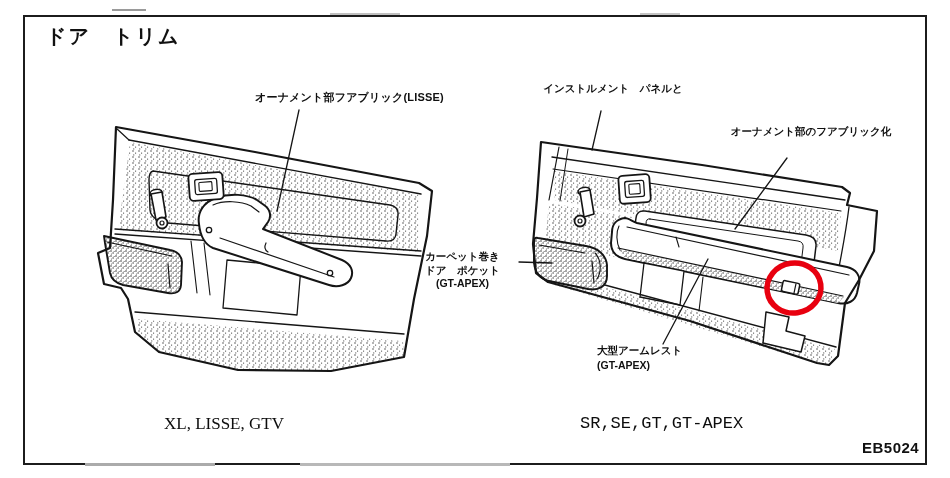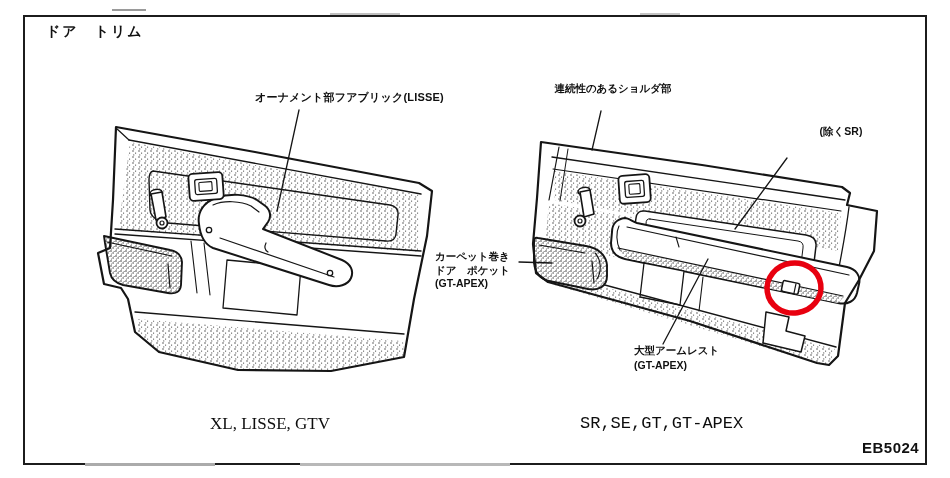--- a/index.html
+++ b/index.html
@@ -1,32 +1,32 @@
 <!DOCTYPE html>
 <html><head>
 <meta charset="utf-8">
 <style>
   html,body{margin:0;padding:0;background:#ffffff;}
   body{width:950px;height:478px;position:relative;overflow:hidden;
        font-family:"Liberation Sans","DejaVu Sans",sans-serif;color:#111;}
   .frame{position:absolute;left:23px;top:15px;width:900px;height:446px;
          border:2px solid #1c1c1c;background:#fff;}
-  .page-title{position:absolute;left:46px;top:23px;font-size:14px;font-weight:700;
+  .page-title{position:absolute;left:46px;top:23px;font-size:20px;font-weight:700;
               letter-spacing:2px;white-space:nowrap;}
   .figsvg{position:absolute;left:0;top:0;}
   .lbl{position:absolute;font-weight:700;color:#101010;}
   .lbl-ornament-lisse{left:255px;top:90px;font-size:11px;white-space:nowrap;letter-spacing:0.2px;text-align:right;}
   .lbl-shoulder{left:538px;top:82px;width:150px;text-align:center;font-size:10.5px;line-height:12.5px;}
   .lbl-fabric{left:720px;top:125px;width:182px;text-align:center;font-size:10.5px;line-height:13px;}
   .lbl-fabric .l2{transform:translateX(30px);}
-  .lbl-pocket{left:435px;top:250px;font-size:10.5px;line-height:13.5px;white-space:nowrap;}
-  .lbl-armrest{left:597px;top:343px;font-size:10.5px;line-height:14.5px;white-space:nowrap;margin-left:37px;}
+  .lbl-pocket{left:425px;top:250px;font-size:10.5px;line-height:13.5px;white-space:nowrap;text-align:center;}
+  .lbl-armrest{left:597px;top:343px;font-size:10.5px;line-height:14.5px;white-space:nowrap;}
   .caption{position:absolute;font-family:"Liberation Serif","DejaVu Serif",serif;
            font-size:17px;color:#0d0d0d;white-space:nowrap;}
-  .caption-left{left:172px;top:414px;width:158px;text-align:right;}
+  .caption-left{left:164px;top:414px;width:158px;text-align:left;}
   .caption-right{left:580px;top:414px;font-family:Liberation Mono, monospace;}
   .figure-code{position:absolute;left:862px;top:439px;font-family:Liberation Sans, sans-serif;
                font-size:15px;font-weight:700;letter-spacing:0.5px;}
   .scanmark{position:absolute;background:#9a9a9a;}
 </style>
 </head>
 <body>
 
 <div class="frame"></div>
 
@@ -168,25 +168,25 @@
   <ellipse cx="794" cy="288" rx="27" ry="25" transform="rotate(-8 794 288)" fill="none" stroke="#e8000f" stroke-width="5.5"></ellipse>
 </svg>
 
 <div class="page-title">ドア　トリム</div>
 
 <div class="lbl lbl-ornament-lisse">
   <span>オーナメント部フアブリック(LISSE)</span>
 </div>
 
 <div class="lbl lbl-shoulder">
-  <div>連続性のあるショルダ部</div>
+  <div>インストルメント　パネルと</div>
 </div>
 
 <div class="lbl lbl-fabric">
-  <div class="l2">(除くSR)</div>
+  <div>オーナメント部のフアブリック化</div>
 </div>
 
 <div class="lbl lbl-pocket">
   <div>カーペット巻き</div>
   <div>ドア　ポケット</div>
   <div>(GT-APEX)</div>
 </div>
 
 <div class="lbl lbl-armrest">
   <div>大型アームレスト</div>

